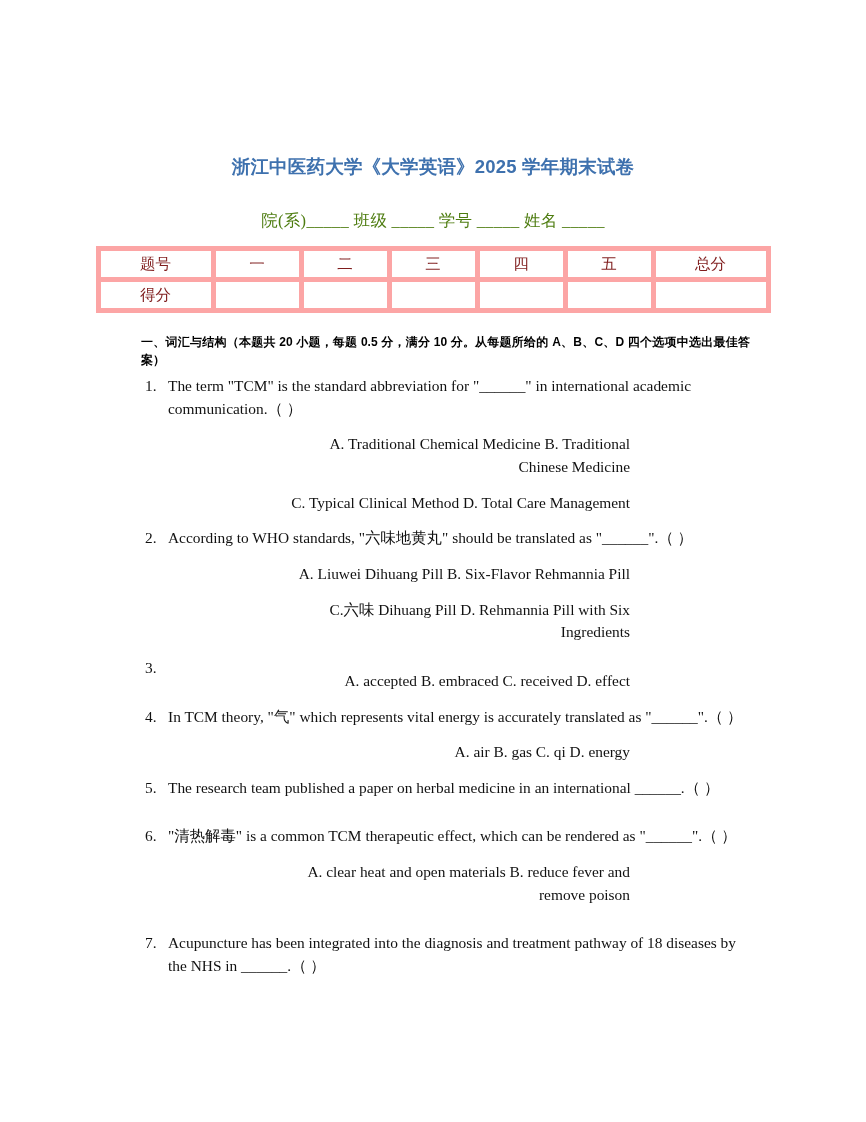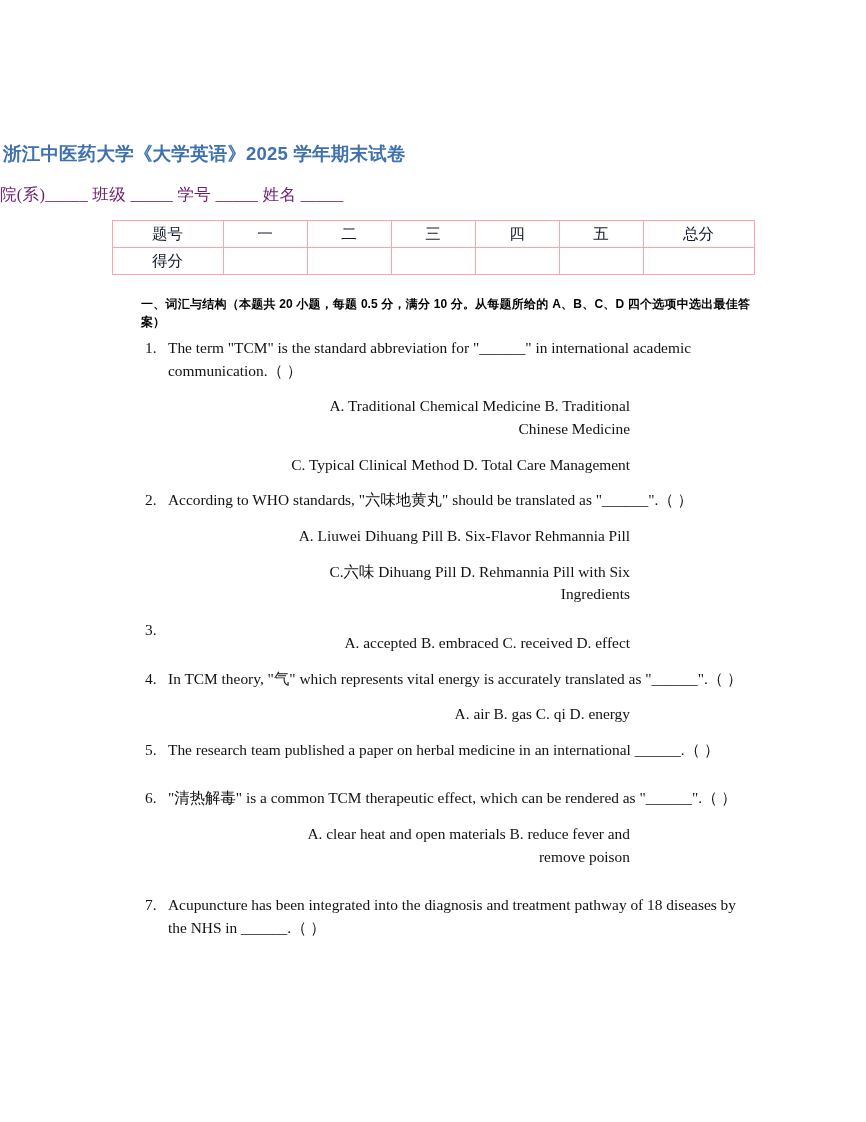--- a/index.html
+++ b/index.html
@@ -24,62 +24,62 @@
   }
   .content {
     position: absolute;
     left: 0;
     top: 0;
     width: 866px;
   }
 
   
   .doc-title {
-    text-align: left;
+    text-align: center;
     font-family: "Liberation Sans", "DejaVu Sans", sans-serif;
     font-weight: bold;
     font-size: 18.5px;
     color: #3E71AE;
     letter-spacing: 0.2px;
-    margin: 3px;
+    margin: 16px;
     padding: 139px 0 0 0;
     line-height: 1.25;
   }
 
   
   .info-line {
-    text-align: left;
+    text-align: center;
     font-size: 16.5px;
     margin: 0;
     padding: 16px 0 0 0;
     letter-spacing: 0.3px;
-    color: #701a75;
+    color: #4d7c0f;
     white-space: nowrap;
   }
 
   
   .table-wrap {
     margin: 0;
     padding: 14px 0 0 0;
     display: flex;
     justify-content: center;
   }
   table.score-table {
     border-collapse: collapse;
     width: 637px;
     table-layout: fixed;
     font-size: 15.5px;
   }
   table.score-table td {
-    border: 1px solid #fca5a5;
+    border: 5px solid #fca5a5;
     height: 26px;
     text-align: center;
     vertical-align: middle;
     padding: 0;
-    color: #0f172a;
+    color: #7f1d1d;
   }
   table.score-table td.label-col { width: 110px; }
   table.score-table td.num-col   { width: 83px; }
   table.score-table td.total-col { width: 110px; }
 
   
   .section-heading {
     font-family: "Liberation Sans", "DejaVu Sans", sans-serif;
     font-weight: bold;
     font-size: 12px;

